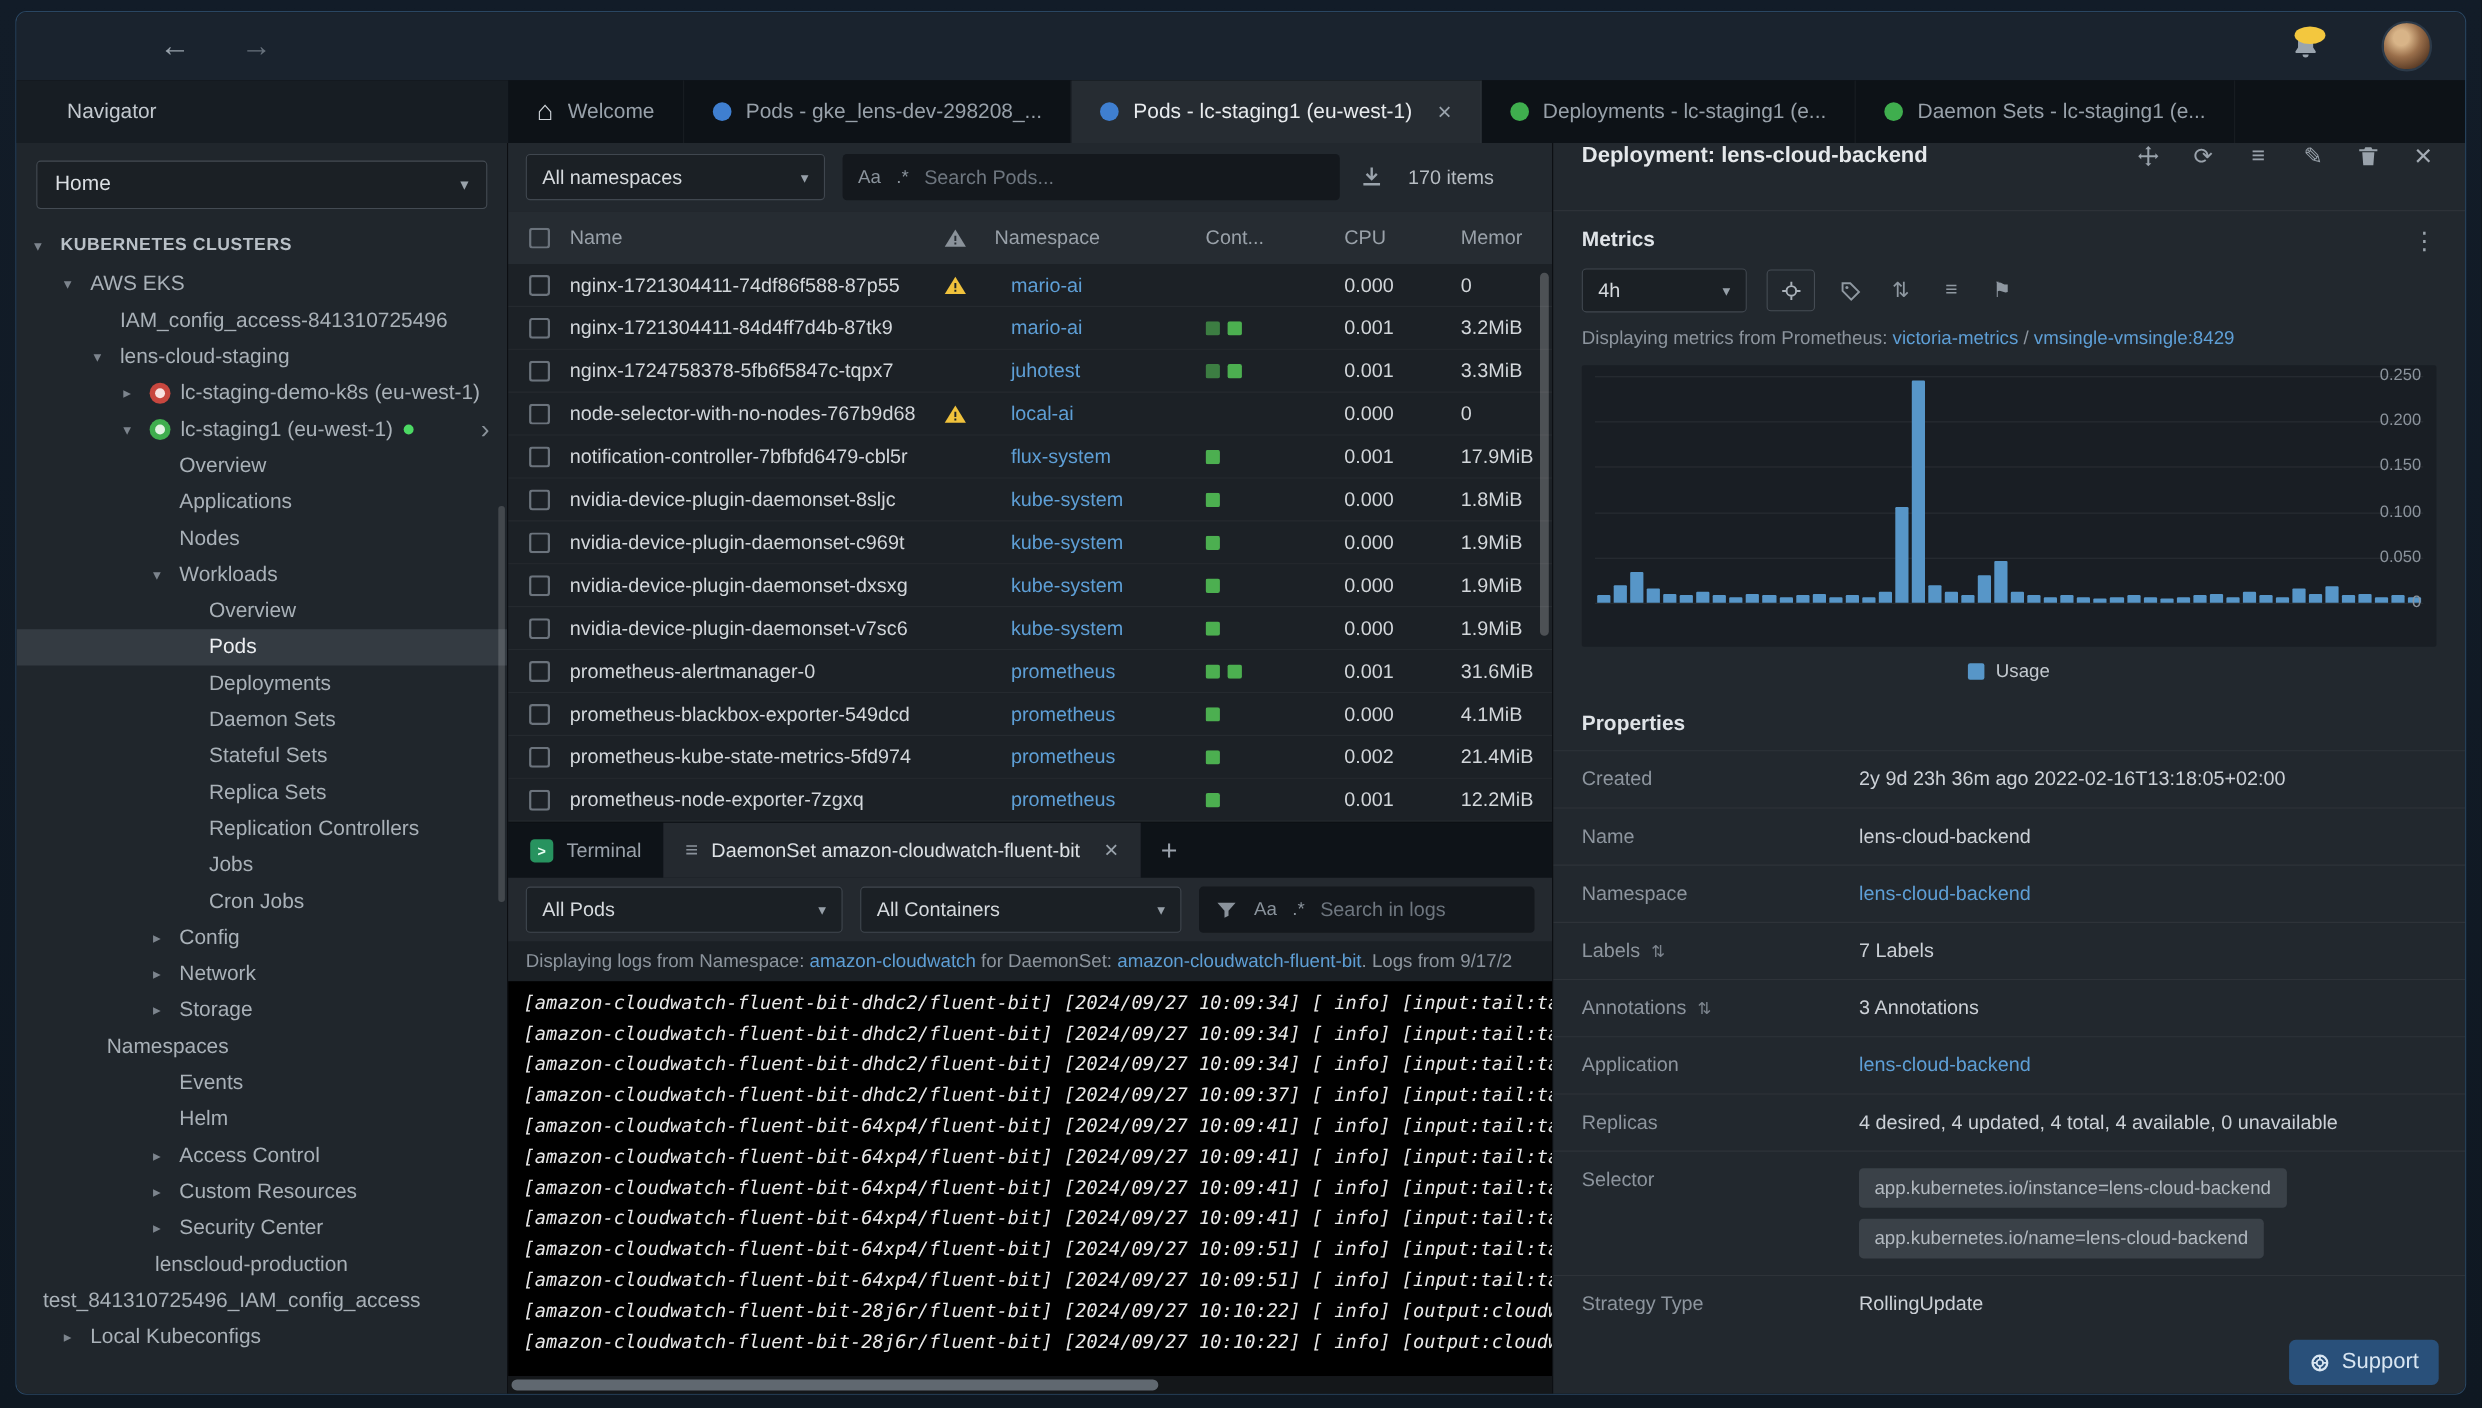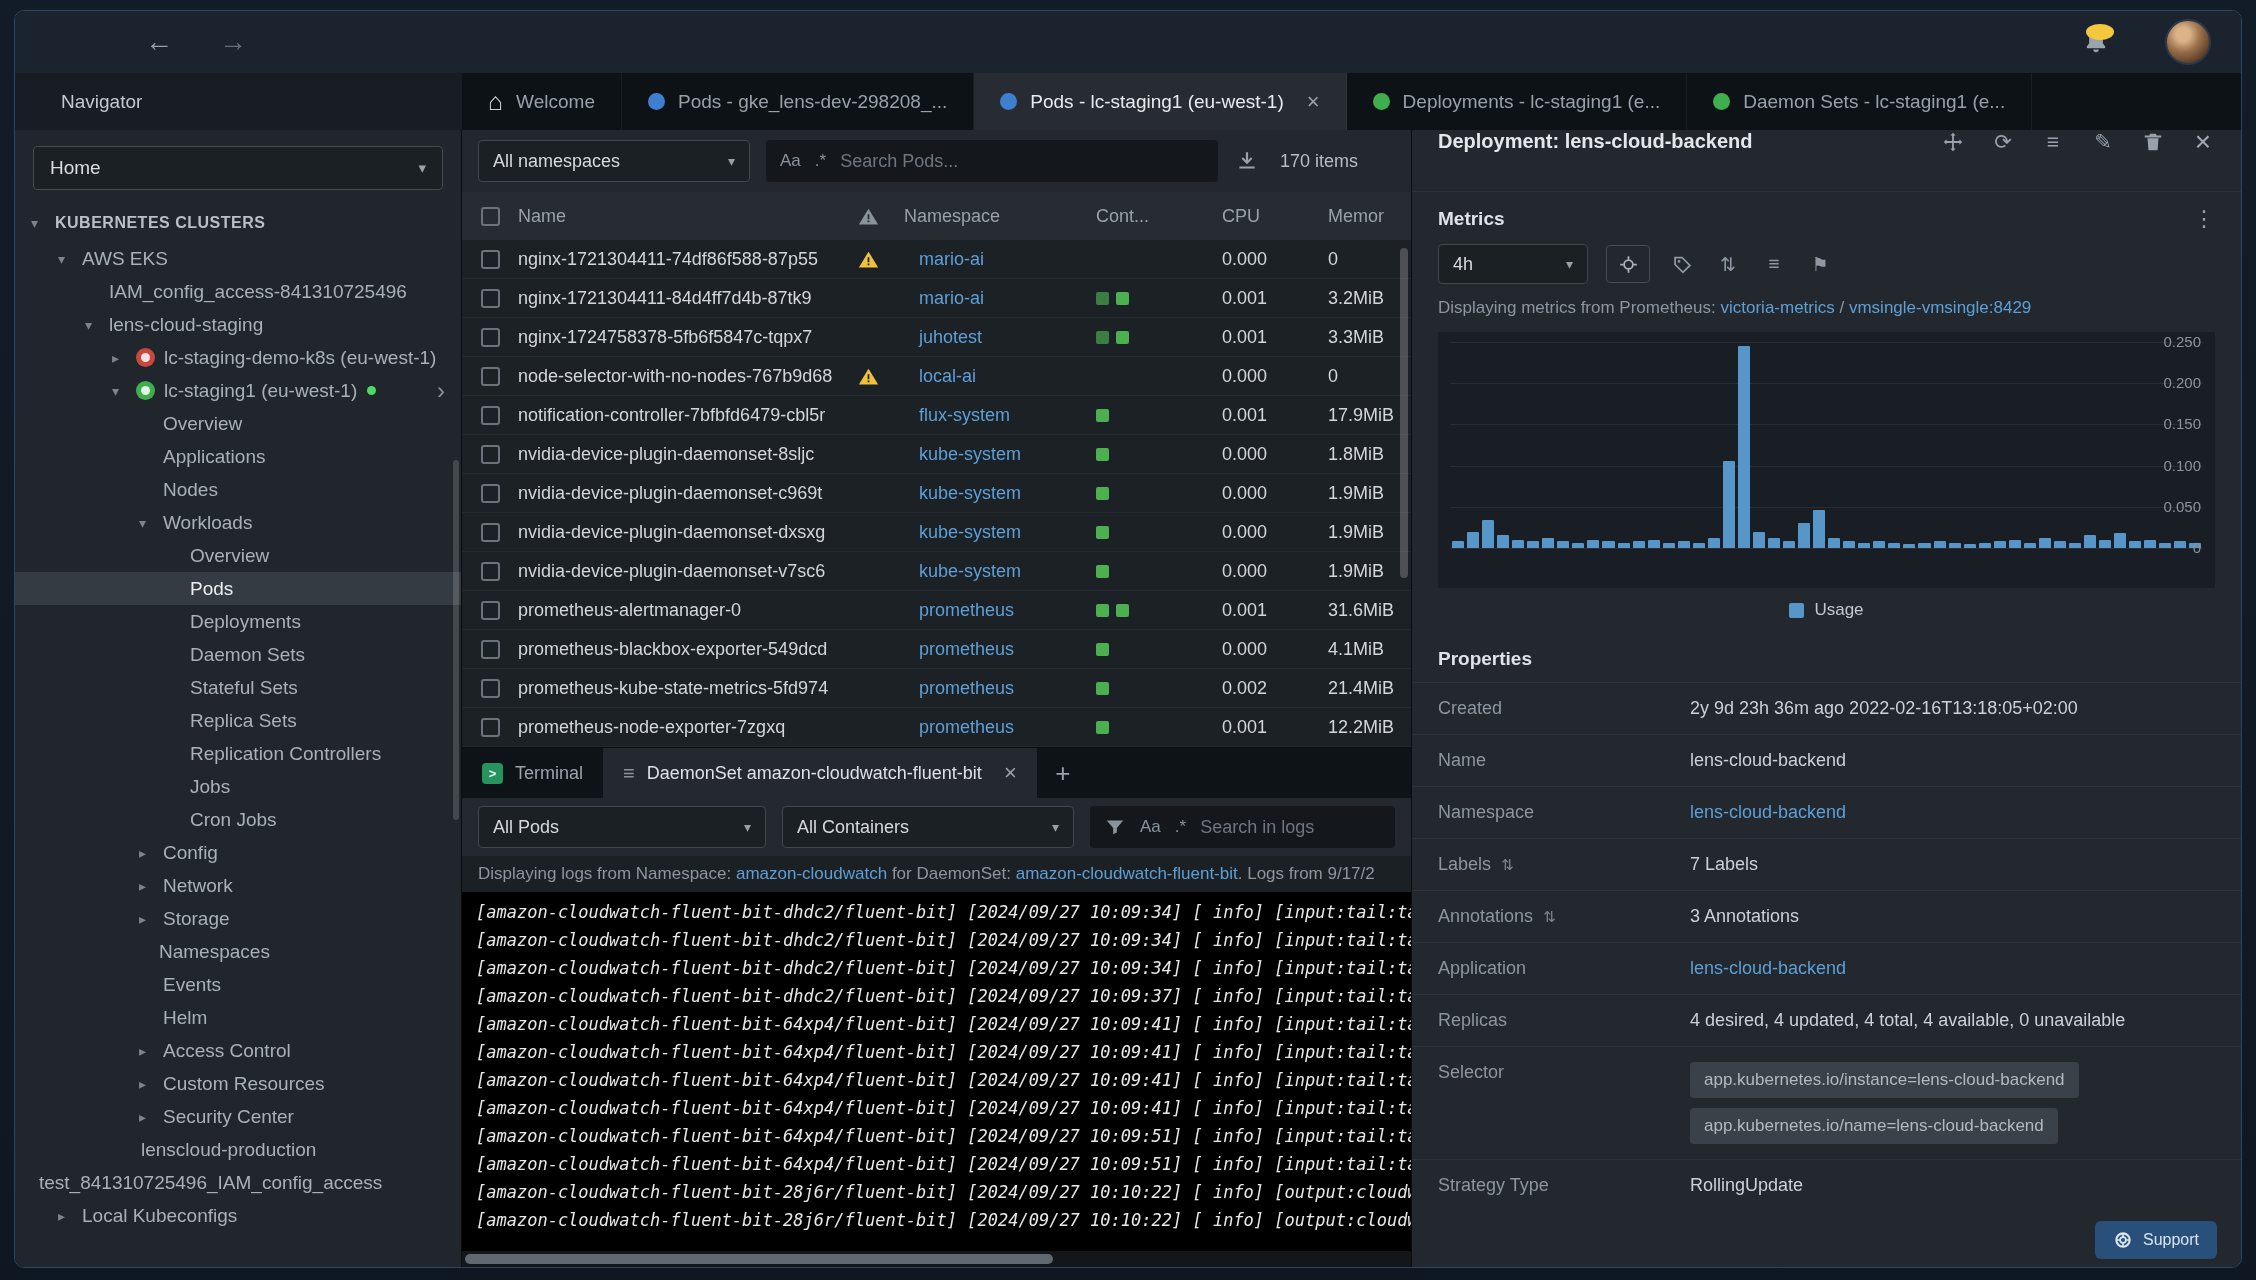--- a/index.html
+++ b/index.html
@@ -119,21 +119,21 @@
 .legend .sw{width:15px;height:15px;background:#5796c8;border-radius:2px;}
 .legend .lt{font-size:17px;color:#c3c9cf;}
 .props-head{padding:16px 26px 12px;}
 .prop-row{display:flex;align-items:flex-start;padding:15px 26px;border-top:1px solid rgba(255,255,255,0.055);font-size:18px;}
 .prop-label{width:252px;flex:0 0 auto;color:#8d959e;display:flex;align-items:center;gap:10px;}
 .expand{font-size:15px;color:#7d858e;}
 .prop-value{color:#ccd1d7;min-width:0;}
 .prop-value .link{color:#5e9fd6;}
 .badges{display:flex;flex-direction:column;gap:10px;}
 .badge{background:#3a4148;color:#b2b9c0;border-radius:4px;padding:8px 14px;font-size:17px;width:fit-content;}
-.support{position:absolute;right:24px;bottom:8px;display:flex;align-items:center;gap:10px;background:#29507a;color:#d9e6f2;border-radius:6px;padding:9px 18px;font-size:16px;z-index:5;}
+.support{position:absolute;right:24px;bottom:8px;display:flex;align-items:center;gap:10px;background:#29507a;color:#d9e6f2;border-radius:6px;padding:9px 18px;font-size:20px;z-index:5;}
 .support svg{width:20px;height:20px;}
 </style>
 </head>
 <body>
 
 <div class="page">
   <div class="app">
 
     <div class="topbar">
       <span class="nav-arrow">←</span>
@@ -269,21 +269,21 @@
               <span class="tree-label">Config</span>
             </div>
             <div class="tree-item" style="padding-left: 124px;">
               <span class="caret">▸</span>
               <span class="tree-label">Network</span>
             </div>
             <div class="tree-item" style="padding-left: 124px;">
               <span class="caret">▸</span>
               <span class="tree-label">Storage</span>
             </div>
-            <div class="tree-item" style="padding-left: 120px;">
+            <div class="tree-item" style="padding-left: 58px;">
               <span class="caret"></span>
               <span class="tree-label">Namespaces</span>
             </div>
             <div class="tree-item" style="padding-left: 124px;">
               <span class="caret"></span>
               <span class="tree-label">Events</span>
             </div>
             <div class="tree-item" style="padding-left: 124px;">
               <span class="caret"></span>
               <span class="tree-label">Helm</span>

